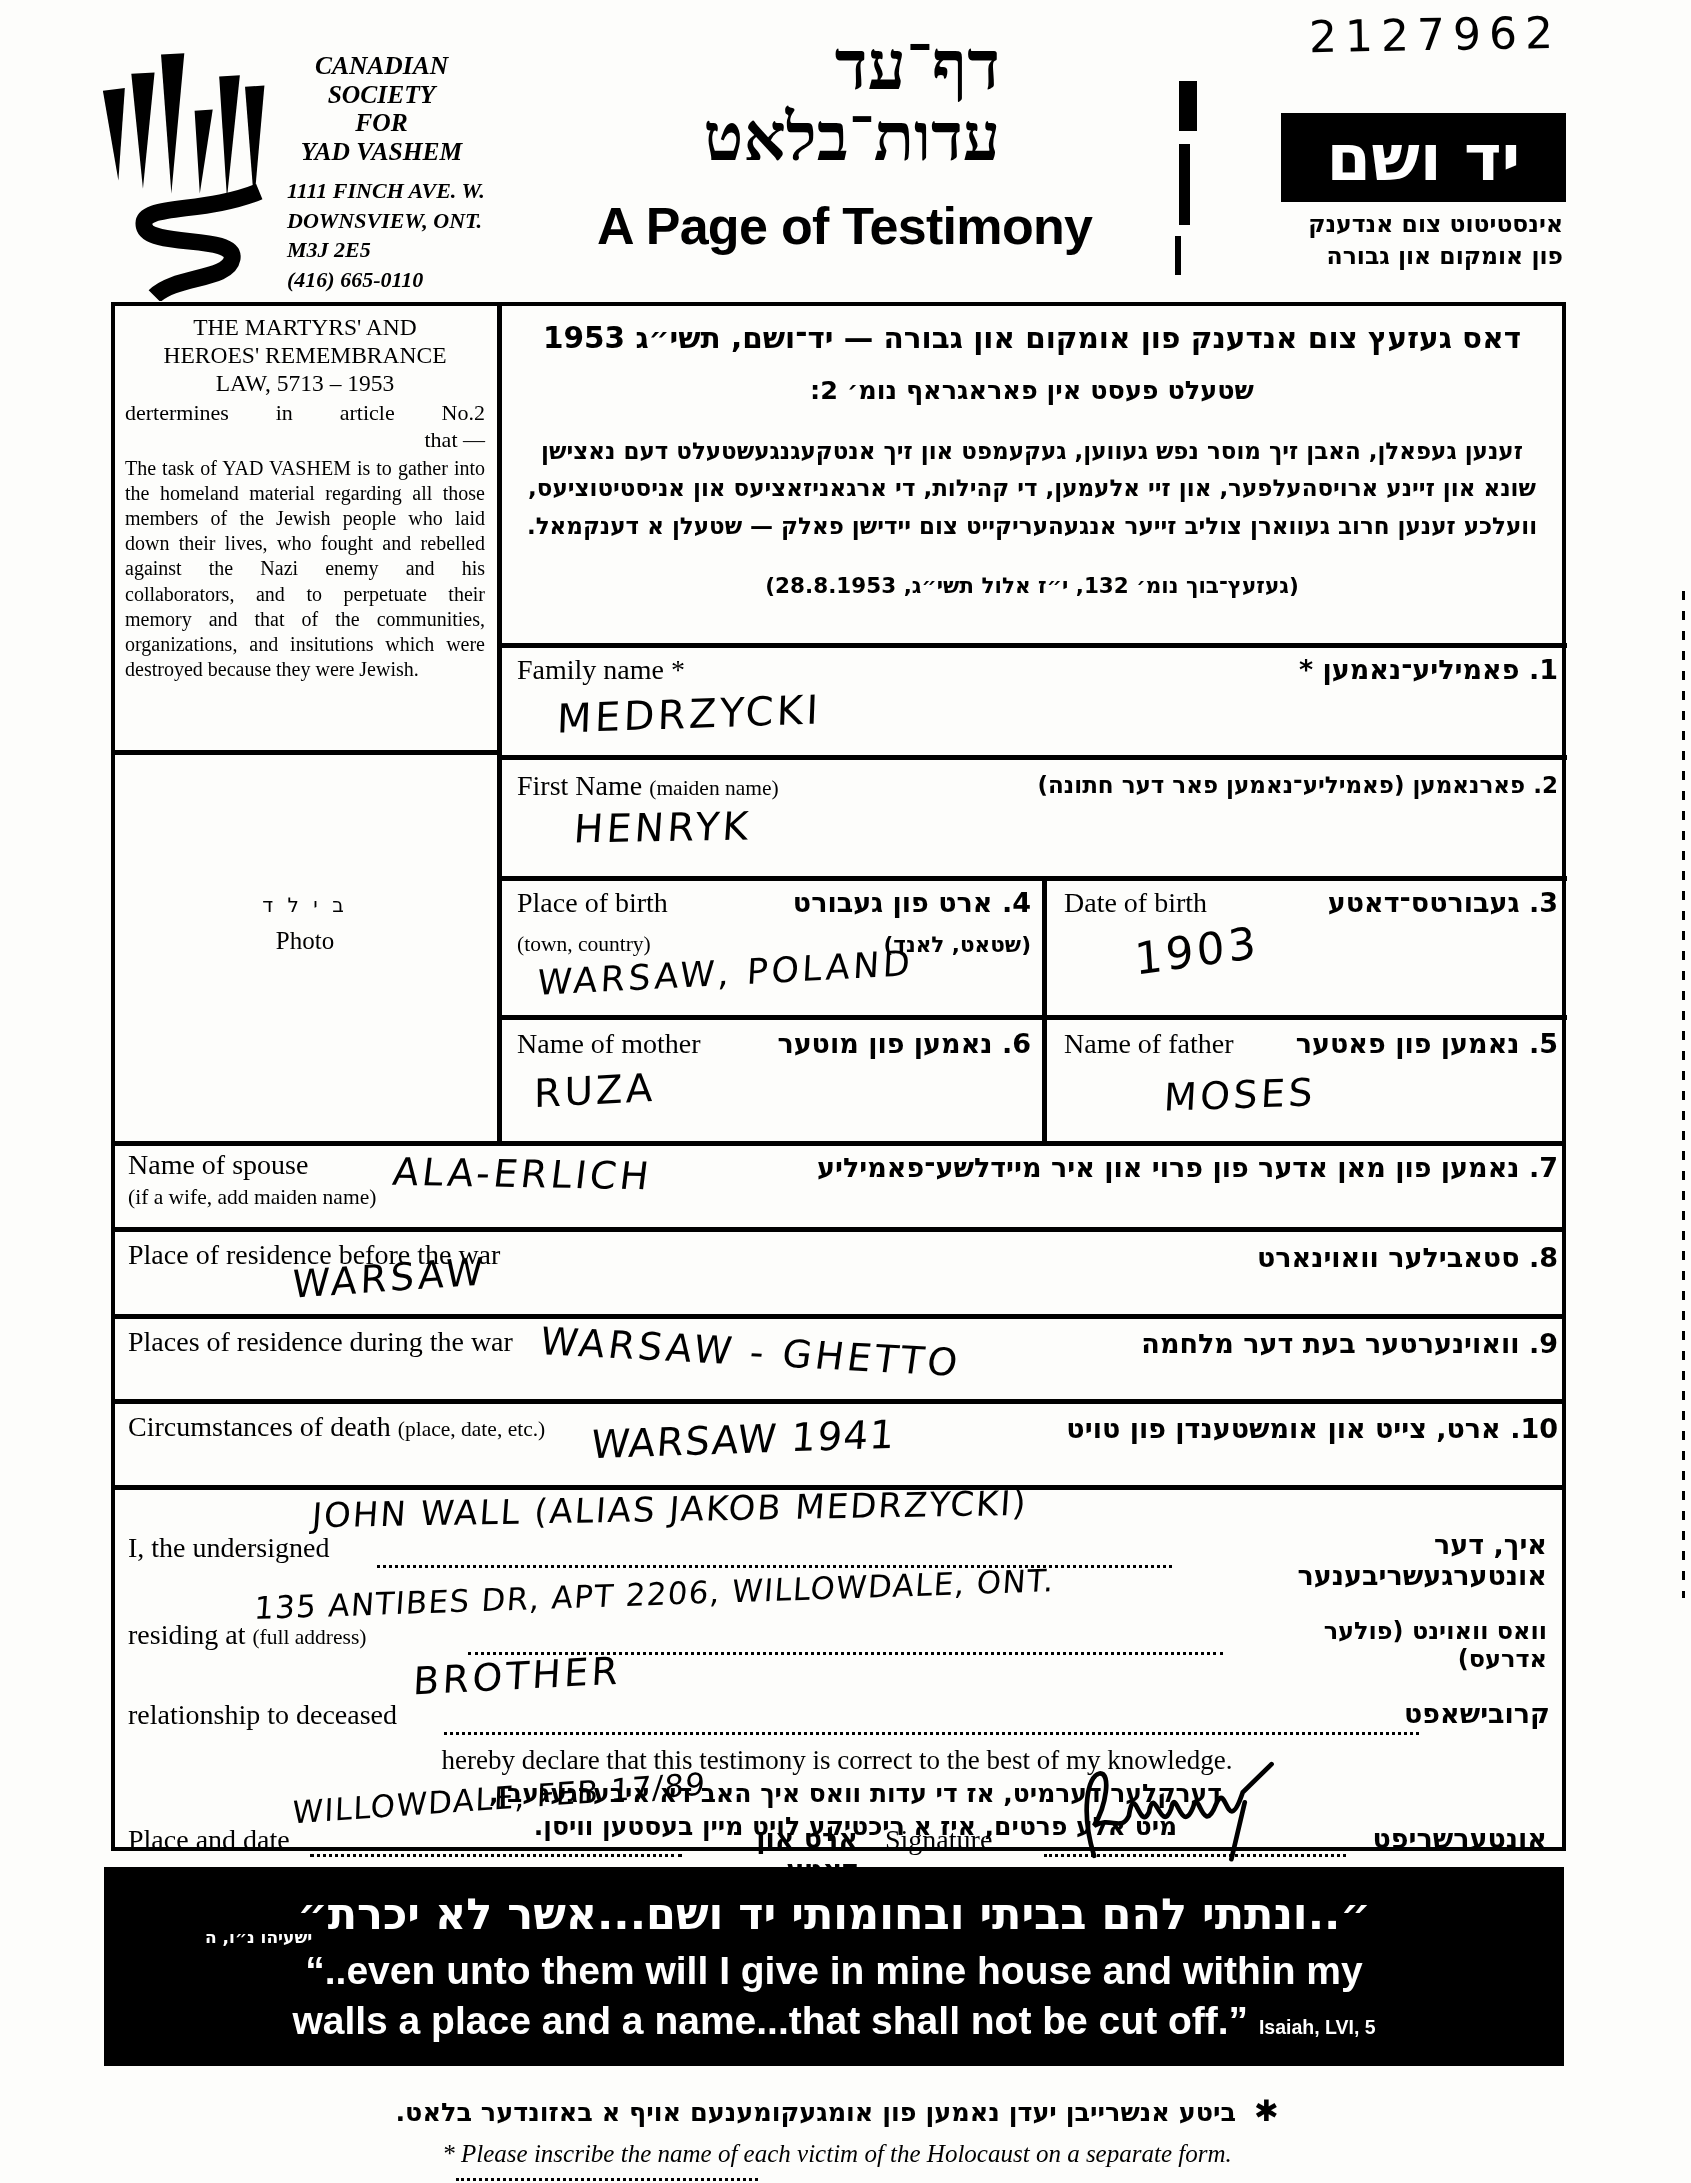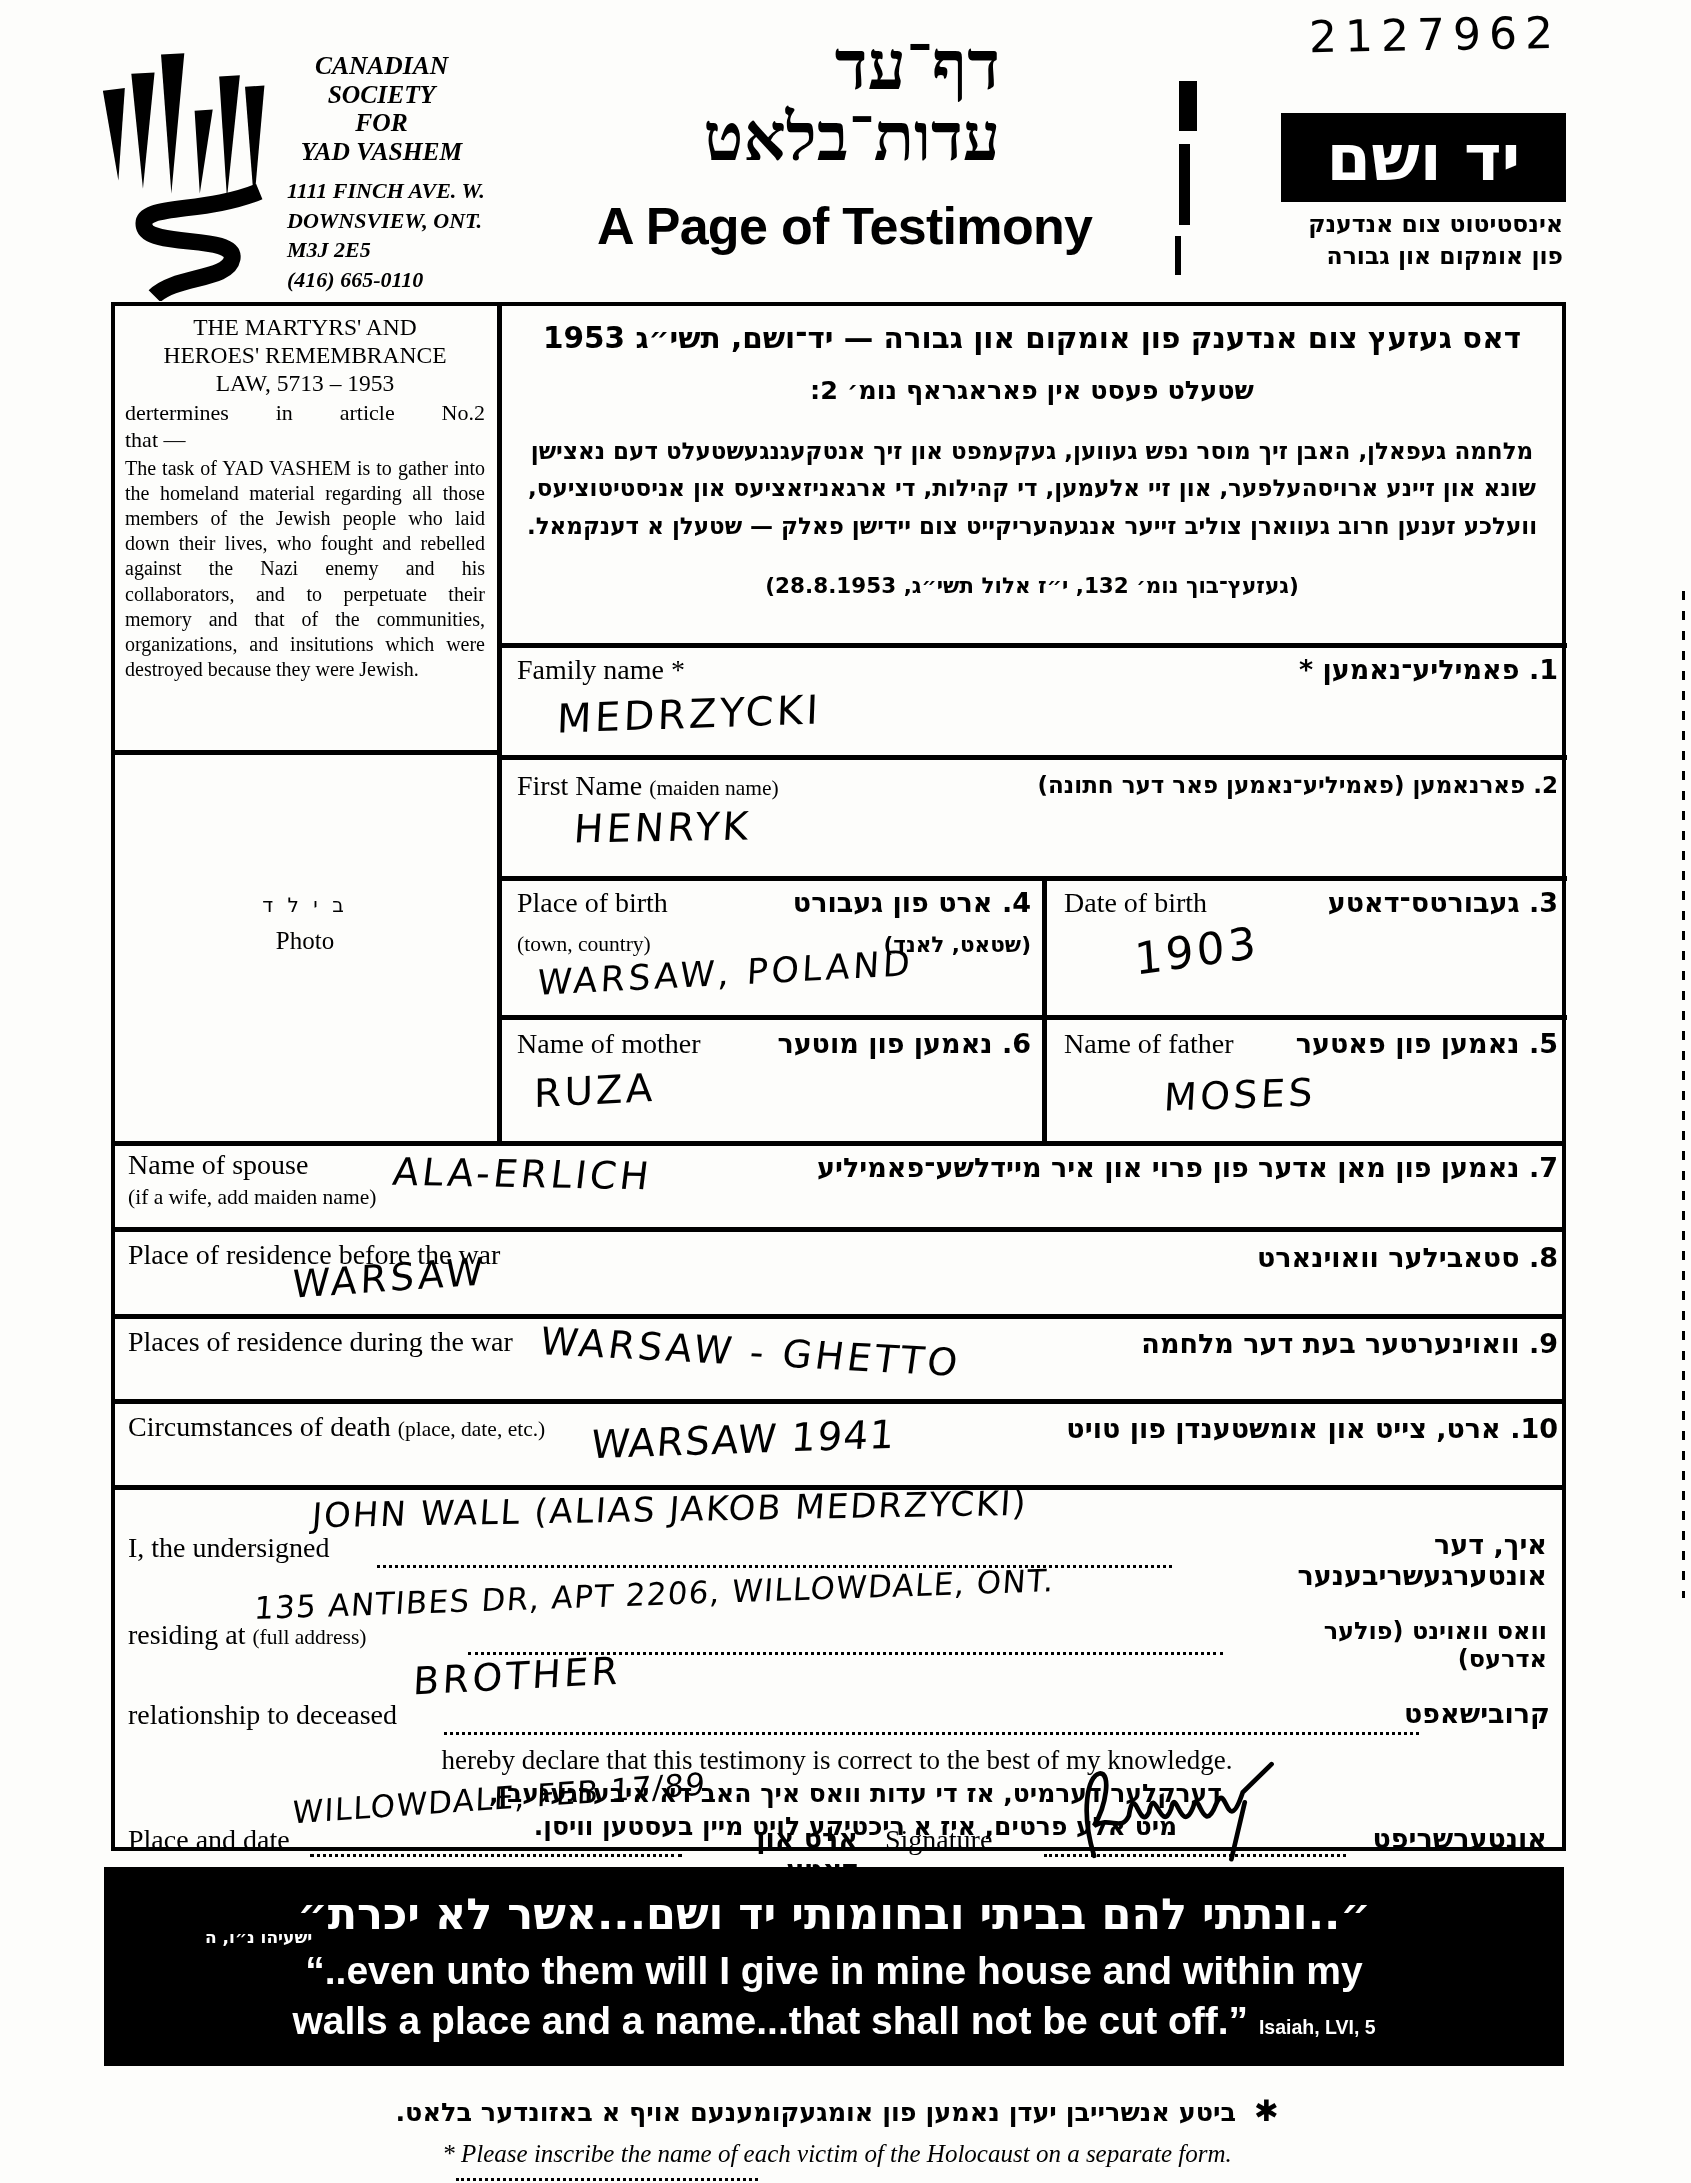--- a/index.html
+++ b/index.html
@@ -50,21 +50,21 @@
   #hl-e{left:497px;top:1015px;width:1070px;height:4.7px;}
   #hl-f{left:111px;top:1141px;width:1452px;height:5.4px;}
   #hl-g{left:111px;top:1227px;width:1452px;height:5.4px;}
   #hl-h{left:111px;top:1314px;width:1452px;height:5.4px;}
   #hl-i{left:111px;top:1399px;width:1452px;height:5.4px;}
   #hl-j{left:111px;top:1485px;width:1452px;height:5.4px;}
   
   #law{left:125px;top:313px;width:360px;font-size:20px;line-height:1.2;}
   #law .head{text-align:center;font-size:23.5px;line-height:1.2;}
   #law .sub1{text-align:justify;text-align-last:justify;font-size:22px;margin-top:2.7px;}
-  #law .sub2{text-align:left;font-size:22px;}
+  #law .sub2{text-align:right;font-size:22px;}
   #law .body{text-align:justify;margin-top:2.7px;font-size:20px;line-height:1.26;}
   
   #ylaw{left:520px;top:321px;width:1024px;direction:rtl;text-align:center;
         font-family:"DejaVu Sans",sans-serif;font-weight:bold;}
   #ylaw .l1{font-size:29.5px;margin-bottom:20px;}
   #ylaw .l2{font-size:25.5px;margin-bottom:28px;}
   #ylaw .p{font-size:23px;line-height:1.62;}
   #ylaw .cit{font-size:21.5px;margin-top:28px;}
   
   #photo{left:111px;top:893px;width:388px;text-align:center;}
@@ -210,21 +210,21 @@
       <div>LAW, 5713 – 1953</div>
     </div>
     <div class="sub1">dertermines in article No.2</div>
     <div class="sub2">that —</div>
     <div class="body">The task of YAD VASHEM is to gather into the homeland material regarding all those members of the Jewish people who laid down their lives, who fought and rebelled against the Nazi enemy and his collaborators, and to perpetuate their memory and that of the communities, organizations, and insitutions which were destroyed because they were Jewish.</div>
   </div>
 
   <div id="ylaw" class="abs">
     <div class="l1">דאס געזעץ צום אנדענק פון אומקום און גבורה — יד־ושם, תשי״ג 1953</div>
     <div class="l2">שטעלט פעסט אין פאראגראף נומ׳ 2:</div>
-    <div class="p">מלחמה געפאלן, האבן זיך מוסר נפש געווען, געקעמפט און זיך אנטקעגנגעשטעלט דעם נאצישן</div>
+    <div class="p">זענען געפאלן, האבן זיך מוסר נפש געווען, געקעמפט און זיך אנטקעגנגעשטעלט דעם נאצישן</div>
     <div class="p">שונא און זיינע ארויסהעלפער, און זיי אלעמען, די קהילות, די ארגאניזאציעס און אניסטיטוציעס,</div>
     <div class="p">וועלכע זענען חרוב געווארן צוליב זייער אנגעהעריקייט צום יידישן פאלק — שטעלן א דענקמאל.</div>
     <div class="cit">(געזעץ־בוך נומ׳ 132, י״ז אלול תשי״ג, 28.8.1953)</div>
   </div>
 
   <div id="photo" class="abs">
     <div class="he">ב י ל ד</div>
     <div class="en">Photo</div>
   </div>
 

